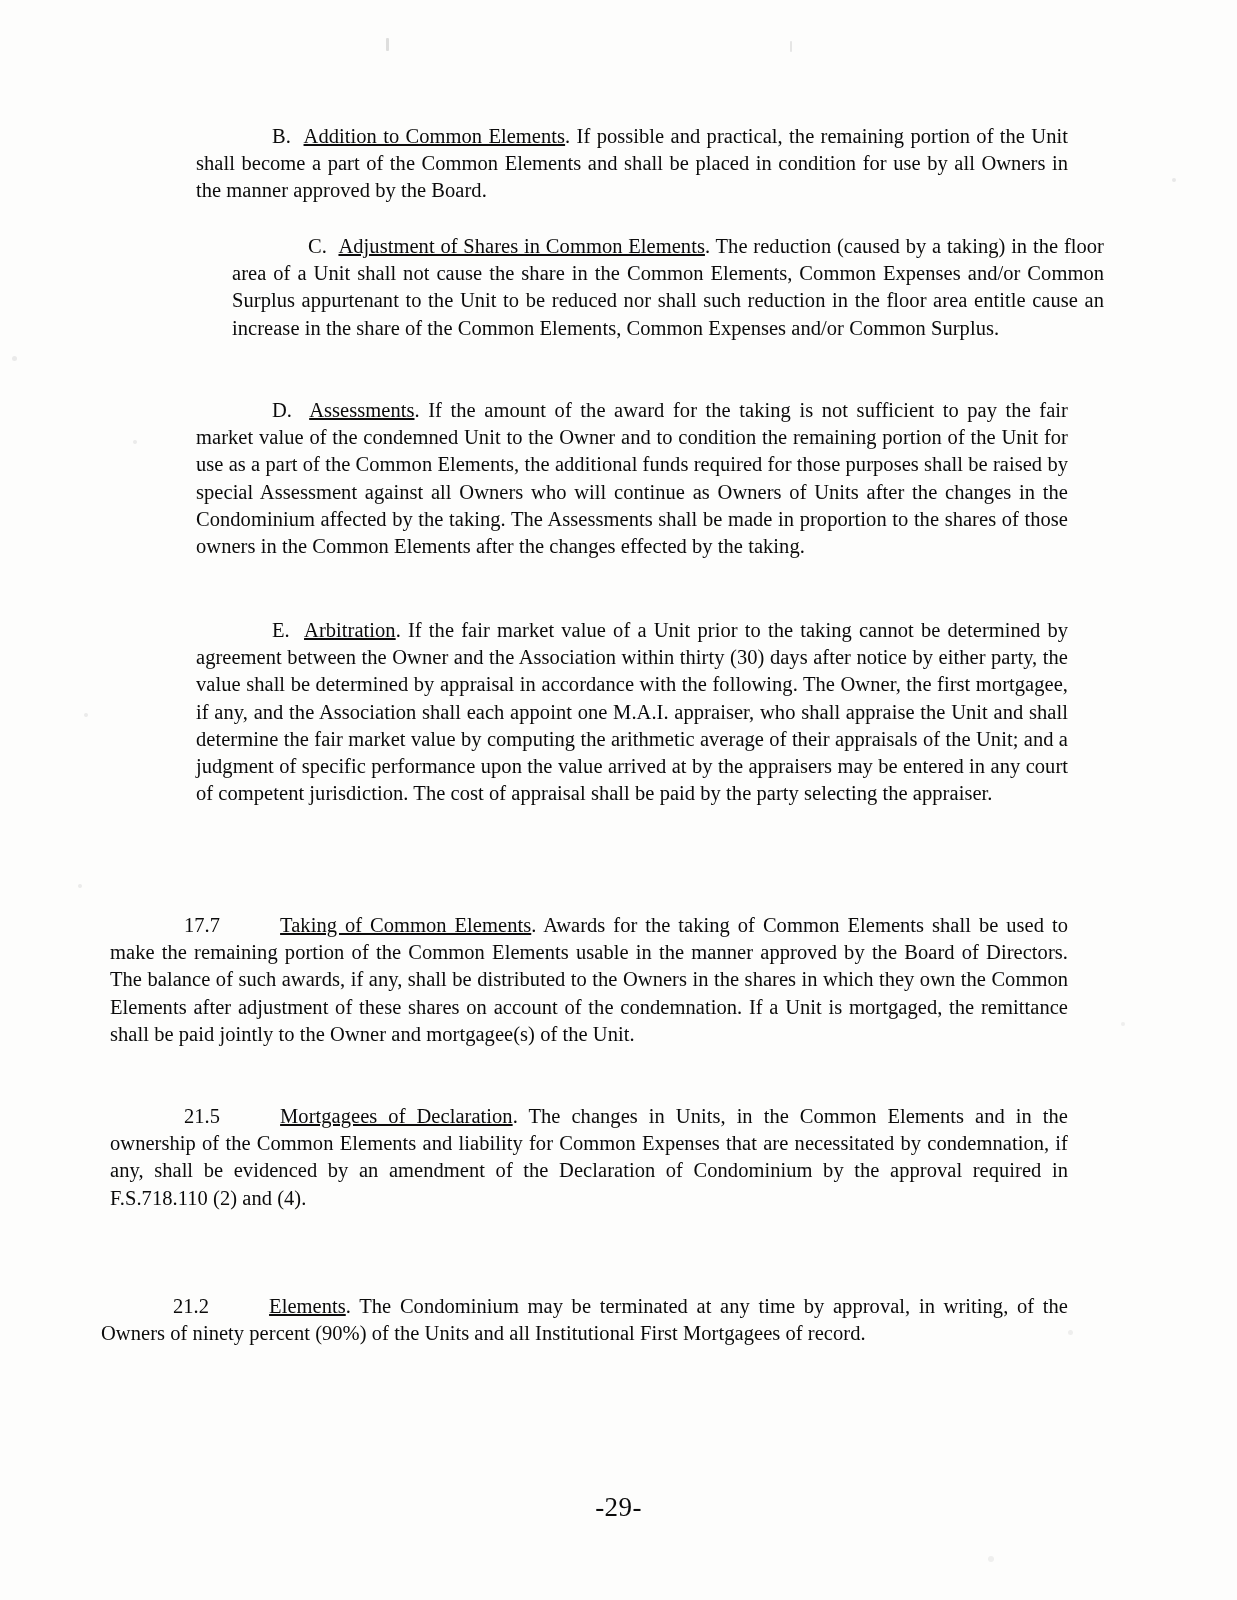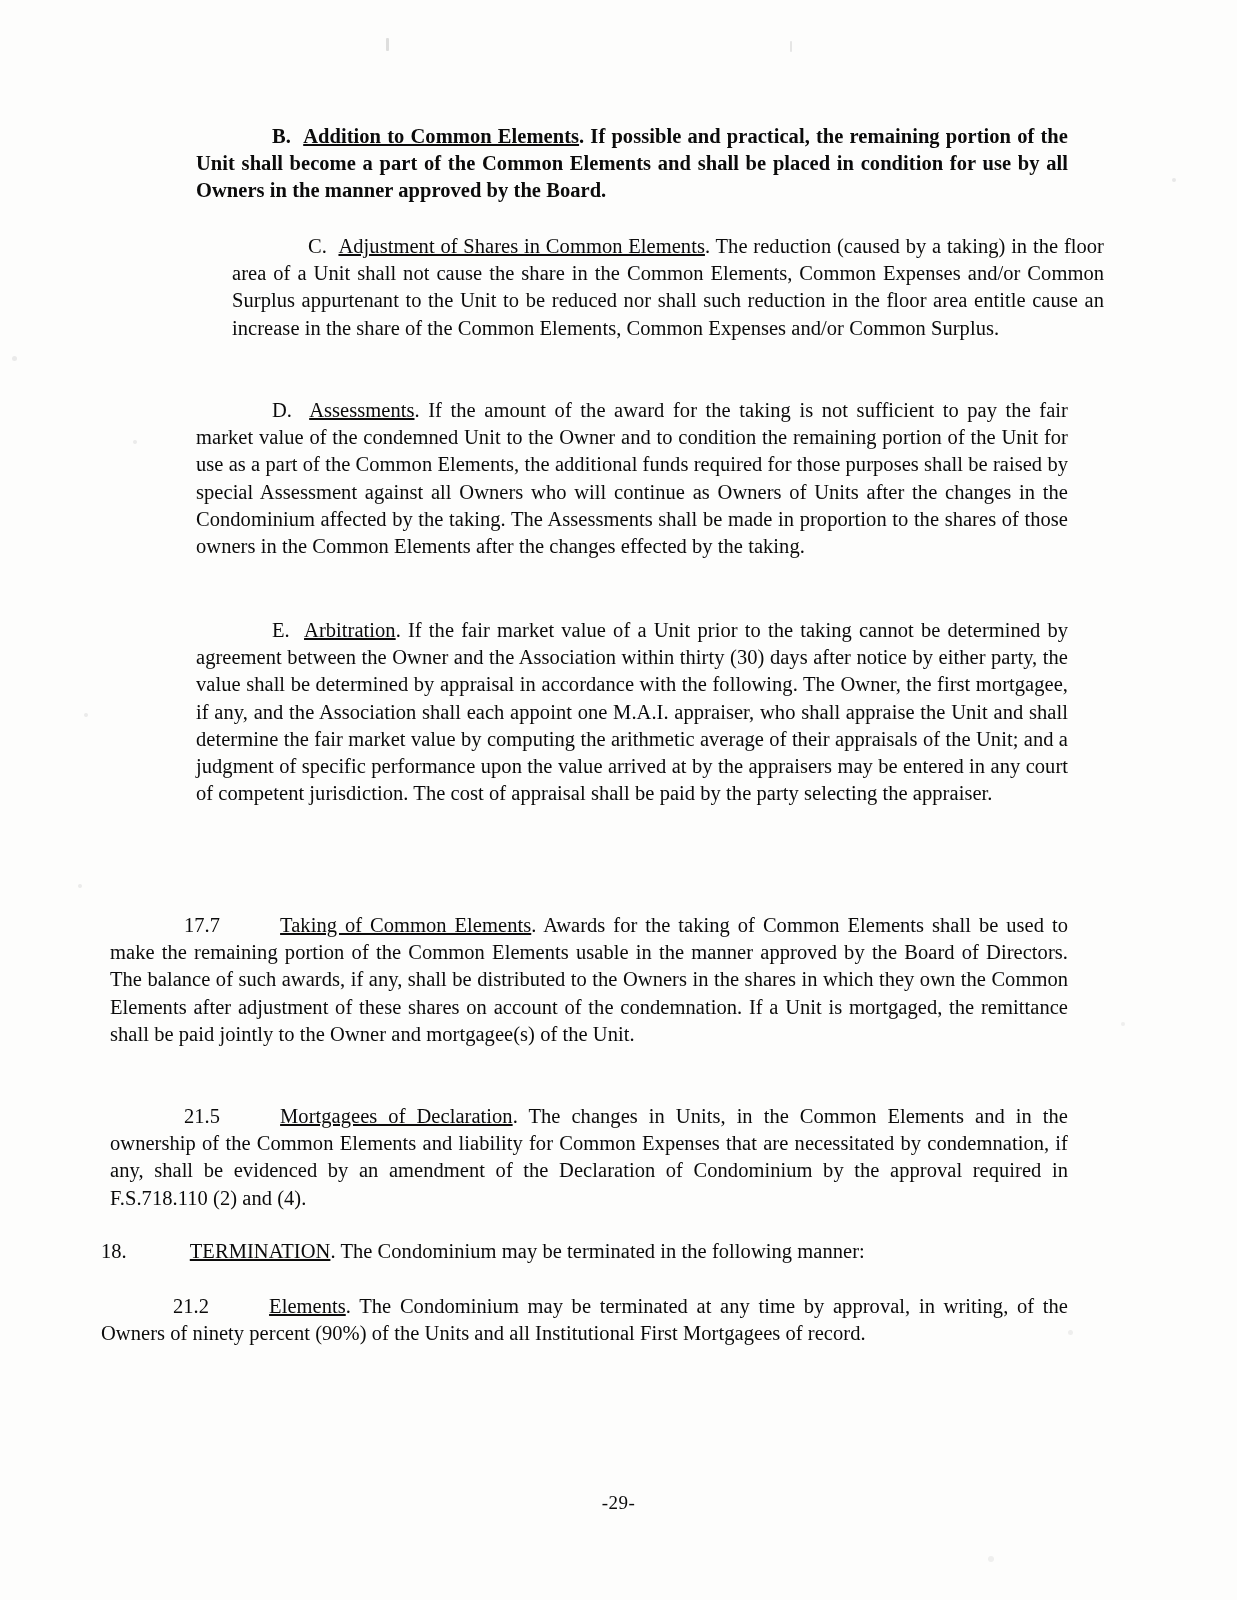--- a/index.html
+++ b/index.html
@@ -75,21 +75,21 @@
   .tab-wide {
     display: inline-block;
     width: 63px;
   }
 
   .folio {
     position: absolute;
     left: 0;
     right: 0;
     text-align: center;
-    font-size: 19px;
+    font-size: 27px;
     letter-spacing: .4px;
   }
 
   
   .page .block,
   .page .folio {
     text-rendering: optimizeLegibility;
   }
 </style>
 </head>
@@ -102,21 +102,21 @@
   <div class="speck" style="left:1172px;top:178px;width:4px;height:4px;opacity:.3;"></div>
   <div class="speck" style="left:12px;top:356px;width:5px;height:5px;opacity:.28;"></div>
   <div class="speck" style="left:133px;top:440px;width:4px;height:4px;opacity:.25;"></div>
   <div class="speck" style="left:84px;top:713px;width:4px;height:4px;opacity:.25;"></div>
   <div class="speck" style="left:78px;top:884px;width:4px;height:4px;opacity:.25;"></div>
   <div class="speck" style="left:1121px;top:1022px;width:4px;height:4px;opacity:.22;"></div>
   <div class="speck" style="left:1068px;top:1330px;width:5px;height:5px;opacity:.22;"></div>
   <div class="speck" style="left:988px;top:1556px;width:6px;height:6px;opacity:.2;"></div>
   <div class="speck" style="left:300px;top:1140px;width:3px;height:3px;opacity:.2;"></div>
 
-  <div class="block lettered" style="top:123px;font-weight:bold;">
+  <div class="block lettered" style="top:123px;">
     <span>B.</span>
     <span>&nbsp;</span><span class="u">Addition to Common Elements</span><span>. If possible and practical, the remaining portion of the Unit shall become a part of the Common Elements and shall be placed in condition for use by all Owners in the manner approved by the Board.</span>
   </div>
 
   <div class="block lettered" style="top:233px;margin-left:36px;">
     <span>C.</span>
     <span>&nbsp;</span><span class="u">Adjustment of Shares in Common Elements</span><span>. The reduction (caused by a taking) in the floor area of a Unit shall not cause the share in the Common Elements, Common Expenses and/or Common Surplus appurtenant to the Unit to be reduced nor shall such reduction in the floor area entitle cause an increase in the share of the Common Elements, Common Expenses and/or Common Surplus.</span>
   </div>
 
   <div class="block lettered" style="top:397px;">
@@ -130,23 +130,20 @@
   </div>
 
   <div class="block numbered" style="top:912px;">
     <span>17.7</span><span class="tab"></span><span class="u">Taking of Common Elements</span><span>. Awards for the taking of Common Elements shall be used to make the remaining portion of the Common Elements usable in the manner approved by the Board of Directors. The balance of such awards, if any, shall be distributed to the Owners in the shares in which they own the Common Elements after adjustment of these shares on account of the condemnation. If a Unit is mortgaged, the remittance shall be paid jointly to the Owner and mortgagee(s) of the Unit.</span>
   </div>
 
   <div class="block numbered" style="top:1103px;">
     <span>21.5</span><span class="tab"></span><span class="u">Mortgagees of Declaration</span><span>. The changes in Units, in the Common Elements and in the ownership of the Common Elements and liability for Common Expenses that are necessitated by condemnation, if any,  shall be evidenced by an amendment of the Declaration of Condominium by the approval required in F.S.718.110 (2) and (4).</span>
   </div>
 
-  <div class="block article" style="top:1238px;">
-    <span>18.</span><span class="tab-wide"></span><span class="u">TERMINATION</span><span>. The Condominium may be terminated in the following manner:</span>
-  </div>
 
   <div class="block numbered" style="top:1293px;left:101px;width:967px;text-indent:72px;">
     <span>21.2</span><span class="tab"></span><span class="u">Elements</span><span>. The Condominium may be terminated at any time by approval, in writing, of the Owners of ninety percent (90%) of the Units and all Institutional First Mortgagees of record.</span>
   </div>
 
   <div class="folio" style="top:1492px;">-29-</div>
 
 </div>
 
 </body></html>

